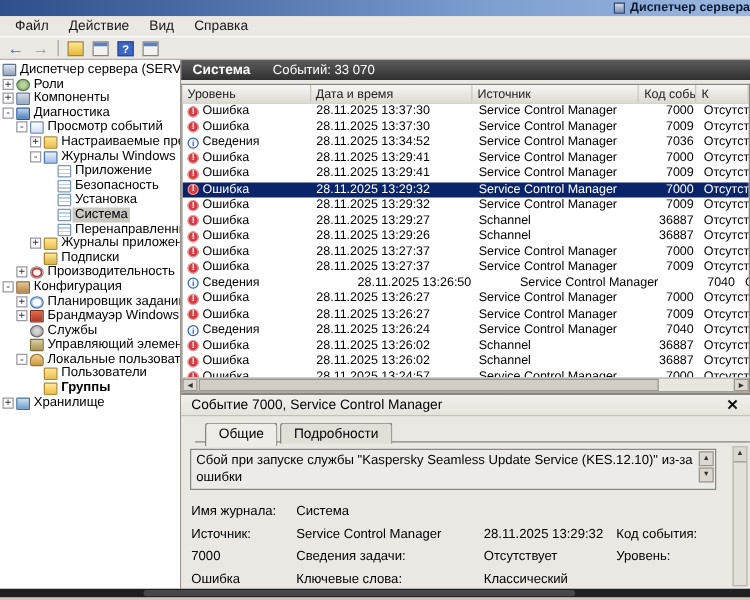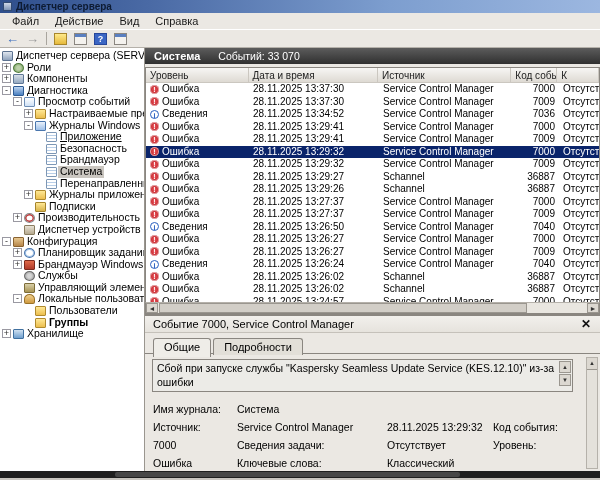--- a/index.html
+++ b/index.html
@@ -2,21 +2,21 @@
 <html><head>
 <meta charset="utf-8">
 <style>
   * { margin:0; padding:0; box-sizing:border-box; }
   html,body { width:600px; height:480px; overflow:hidden; }
   body { font-family:"Liberation Sans", sans-serif; background:#ebe8e3; }
   .window { position:relative; width:600px; height:480px; overflow:hidden; background:#ebe8e3; }
 
   
   .titlebar { height:13px; background:linear-gradient(to right,#2f4f8c 0%,#4a6aa5 25%,#7d9ecf 65%,#9cb7e0 100%);
-    display:flex; align-items:center; padding-left:3px; gap:4px; }
+    display:flex; align-items:center; padding-left:3px; gap:4px;justify-content:flex-end; }
   .titlebar .app-icon { width:9px; height:9px; background:linear-gradient(#cfd8e8,#7d93b5); border:1px solid #314a72; }
   .titlebar .title { font-size:10px; font-weight:bold; color:#0d1b33; line-height:11px; }
 
   
   .menubar { height:17px; display:flex; align-items:center; background:#ebe8e3; border-bottom:1px solid #ffffff; padding-left:4px; }
   .menu-item { font-size:11px; color:#1a1a1a; padding:1px 8px; }
 
   
   .toolbar { height:18px; display:flex; align-items:center; background:#ebe8e3; padding-left:4px; gap:3px;
     border-bottom:1px solid #b5b1aa; }
@@ -87,21 +87,21 @@
   .h-scroll { height:12px; background:#e9e6e0; border:1px solid #8a8680; border-top:1px solid #b5b1aa; display:flex; align-items:center; flex:0 0 auto; }
   .h-arrow { width:12px; height:10px; background:#dcd8d1; border:1px solid #9a968f; font-size:7px; line-height:9px; text-align:center; color:#333; flex:0 0 auto; }
   .h-thumb { height:10px; background:#d2cec7; border:1px solid #9a968f; margin-left:1px; width:368px; flex:0 0 auto; }
   .h-spacer { flex:1; }
 
   
   .detail { flex:1; background:#ebe8e3; border-top:2px solid #8a8680; display:flex; flex-direction:column; min-height:0; }
   .detail-title { height:17px; display:flex; align-items:center; justify-content:space-between; padding:0 9px 0 8px;
     font-size:11px; color:#000; border-bottom:1px solid #c5c1ba; background:linear-gradient(#f2f0ec,#e6e3dd); flex:0 0 auto; }
   .detail-close { font-size:12px; font-weight:bold; line-height:12px; color:#111; }
-  .tabs { padding:4px 0 0 8px; height:21px; position:relative; flex:0 0 auto; }
+  .tabs { padding:4px 0 0 8px; height:21px; position:relative; flex:0 0 auto;margin-left:11px; }
   .tabs::after { content:""; position:absolute; left:0; right:0; bottom:0; border-bottom:1px solid #8a8680; }
   .tab { position:relative; display:inline-block; padding:2px 10px 2px; font-size:11px; border:1px solid #8a8680; border-bottom:none;
     border-radius:3px 3px 0 0; background:#e2dfd8; margin-right:2px; z-index:1; }
   .tab.active { background:#efedе8; background:#efede8; padding-bottom:4px; z-index:3; font-weight:normal; }
   .tab-content { position:relative; flex:1; min-height:0; }
   .msg-box { position:absolute; left:7px; top:5px; right:27px; height:33px; border:1px solid #8a8680;
     background:#ecebe7; font-size:10.5px; line-height:14px; padding:1px 16px 1px 4px; color:#000; overflow:hidden; }
   .msg-spin { position:absolute; right:1px; top:1px; width:12px; display:flex; flex-direction:column; gap:1px; }
   .spin-btn { height:12px; background:#dcd8d1; border:1px solid #9a968f; font-size:6px; line-height:10px; text-align:center; color:#333; }
   .v-scroll { position:absolute; right:2px; top:3px; bottom:2px; width:12px; background:#e4e1db; border:1px solid #b5b1aa; }
@@ -186,29 +186,29 @@
           <span class="tree-ico ic-folder" style="left: 35px;"></span>
           <span class="tree-label" style="left: 47px;">Настраиваемые предс</span>
         </div>
         <div class="tree-row">
           <span class="tree-exp" style="left: 24px;">-</span>
           <span class="tree-ico ic-winlogs" style="left: 35px;"></span>
           <span class="tree-label" style="left: 47px;">Журналы Windows</span>
         </div>
         <div class="tree-row">
           <span class="tree-ico ic-log" style="left: 46px;"></span>
-          <span class="tree-label" style="left: 58px; text-decoration: underline;">Приложение</span>
+          <span class="tree-label" style="left: 58px;">Приложение</span>
         </div>
         <div class="tree-row">
           <span class="tree-ico ic-log" style="left: 46px;"></span>
           <span class="tree-label" style="left: 58px;">Безопасность</span>
         </div>
         <div class="tree-row">
           <span class="tree-ico ic-log" style="left: 46px;"></span>
-          <span class="tree-label" style="left: 58px;">Брандмауэр</span>
+          <span class="tree-label" style="left: 58px;">Установка</span>
         </div>
         <div class="tree-row">
           <span class="tree-ico ic-log" style="left: 46px;"></span>
           <span class="tree-label selected" style="left: 58px;">Система</span>
         </div>
         <div class="tree-row">
           <span class="tree-ico ic-log" style="left: 46px;"></span>
           <span class="tree-label" style="left: 58px;">Перенаправленны</span>
         </div>
         <div class="tree-row">
@@ -217,24 +217,20 @@
           <span class="tree-label" style="left: 47px;">Журналы приложени</span>
         </div>
         <div class="tree-row">
           <span class="tree-ico ic-subscriptions" style="left: 35px;"></span>
           <span class="tree-label" style="left: 47px;">Подписки</span>
         </div>
         <div class="tree-row">
           <span class="tree-exp" style="left: 13px;">+</span>
           <span class="tree-ico ic-performance" style="left: 24px;"></span>
           <span class="tree-label" style="left: 36px;">Производительность</span>
-        </div>
-        <div class="tree-row">
-          <span class="tree-ico ic-device-manager" style="left: 24px;"></span>
-          <span class="tree-label" style="left: 36px;">Диспетчер устройств</span>
         </div>
         <div class="tree-row">
           <span class="tree-exp" style="left: 2px;">-</span>
           <span class="tree-ico ic-config" style="left: 13px;"></span>
           <span class="tree-label" style="left: 25px;">Конфигурация</span>
         </div>
         <div class="tree-row">
           <span class="tree-exp" style="left: 13px;">+</span>
           <span class="tree-ico ic-scheduler" style="left: 24px;"></span>
           <span class="tree-label" style="left: 36px;">Планировщик заданий</span>
@@ -397,21 +393,21 @@
               <div class="lcell" style="width: 130px;">28.11.2025 13:27:37</div>
               <div class="lcell" style="width: 134px;">Service Control Manager</div>
               <div class="lcell right" style="width: 46px;">7009</div>
               <div class="lcell" style="width: 42px;">Отсутствует</div>
             </div>
             <div class="lrow">
               <div class="lcell level" style="width: 103px;">
                 <span class="ev-ic info">i</span>
                 <span>Сведения</span>
               </div>
-              <div class="lcell" style="width: 130px;">28.11.2025 13:26:50</div>
+              <div class="lcell" style="width: 130px; margin-left: 33px;">28.11.2025 13:26:50</div>
               <div class="lcell" style="width: 134px;">Service Control Manager</div>
               <div class="lcell right" style="width: 46px;">7040</div>
               <div class="lcell" style="width: 42px;">Отсутствует</div>
             </div>
             <div class="lrow">
               <div class="lcell level" style="width: 103px;">
                 <span class="ev-ic error">!</span>
                 <span>Ошибка</span>
               </div>
               <div class="lcell" style="width: 130px;">28.11.2025 13:26:27</div>

